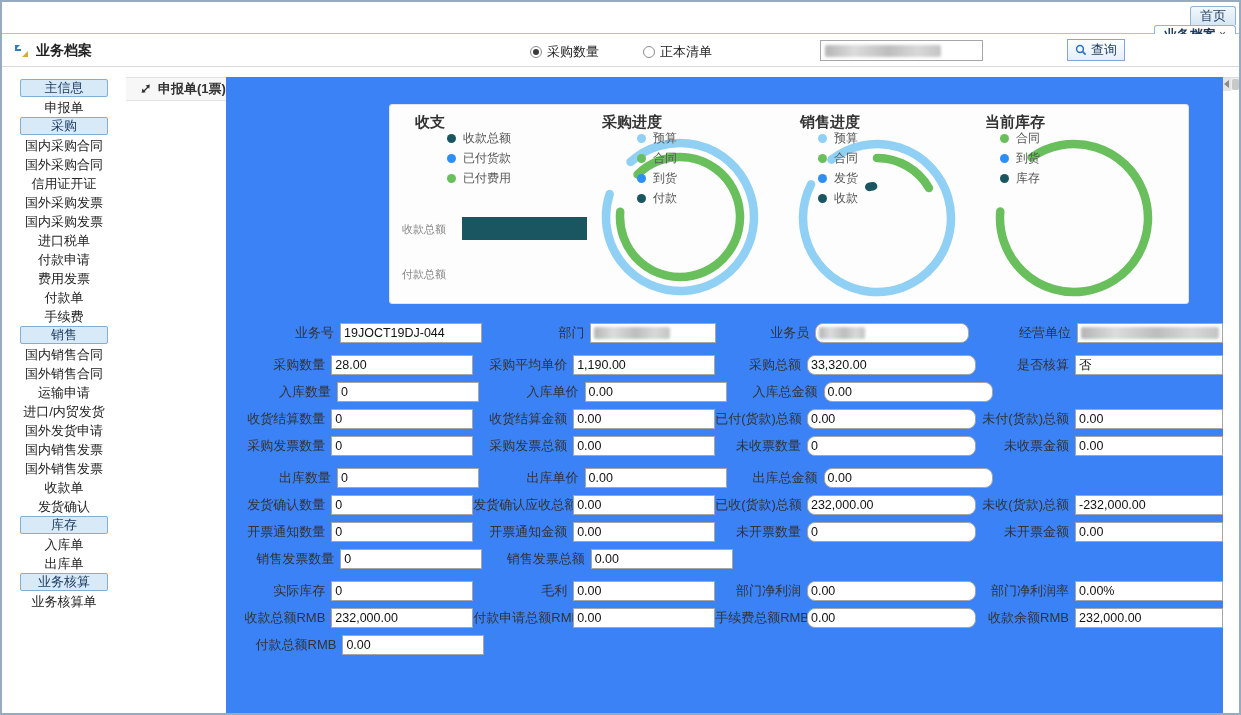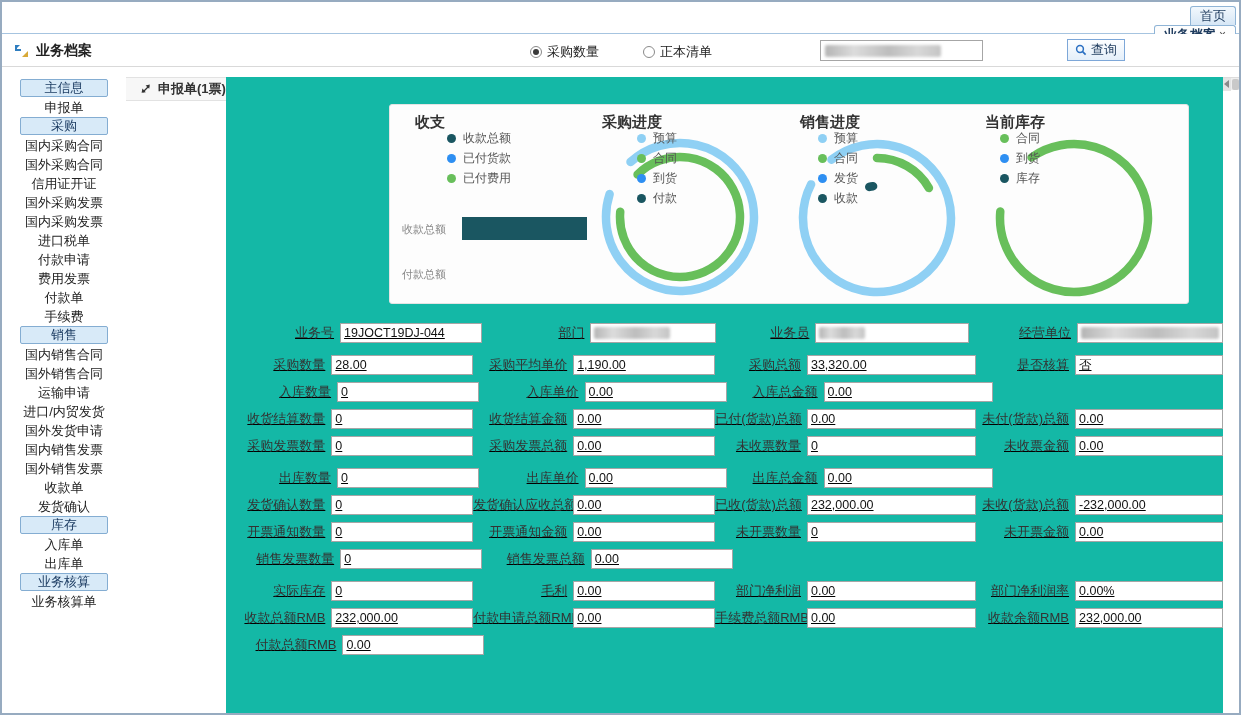--- a/index.html
+++ b/index.html
@@ -29,21 +29,21 @@
   
   .body { flex:1; display:flex; overflow:hidden; }
   .sidebar { width:124px; padding-top:12px; background:#fff; overflow:hidden; }
   .side-group { width:88px; height:18px; line-height:16px; margin:0 auto 1px auto; text-align:center; font-size:13px; color:#17375e;
                 background:#d8eaf8; border:1px solid #84add2; border-radius:2px; cursor:pointer; }
   .side-item { height:19px; line-height:19px; text-align:center; font-size:13px; color:#222; cursor:pointer; white-space:nowrap; }
 
   .main { flex:1; display:flex; padding-top:10px; overflow:hidden; }
   .phead { height:24px; background:#f7f7f7; border-top:1px solid #e2e2e2; border-bottom:1px solid #e2e2e2;
            display:flex; align-items:center; gap:6px; padding-left:14px; font-size:13px; font-weight:bold; color:#333; }
-  .content { flex:1; background:#14b8a6; overflow:hidden; position:relative;text-decoration:underline; }
+  .content { flex:1; background:#3b82f6; overflow:hidden; position:relative; }
 
   
   .chartpanel { position:relative; width:800px; height:200px; margin:27px 0 0 163px; border:1px solid #e4e4e4; border-radius:3px; background:#fdfdfd; }
   .chart-title { position:absolute; top:8px; font-size:15px; font-weight:bold; color:#333; white-space:nowrap; }
   .legend { position:absolute; top:23px; }
   .legend-row { display:flex; align-items:center; gap:7px; height:20px; }
   .legend-dot { width:9px; height:9px; border-radius:50%; }
   .legend-label { font-size:12px; color:#555; white-space:nowrap; }
   .bar-label { position:absolute; font-size:11px; color:#888; white-space:nowrap; }
   .chart-svg { position:absolute; left:0; top:0; }
@@ -52,21 +52,21 @@
   .form { margin-top:19px; padding-left:4px; }
   .fsection { margin-top:12px; }
   .fsection:first-child { margin-top:0; }
   .frow { display:flex; height:20px; margin-bottom:7px; }
   .flabel { font-size:13px; color:#333; text-align:right; padding-right:6px; line-height:20px; white-space:nowrap; overflow:hidden; }
   .finput { height:20px; border:1px solid #a6a6a6; background:#fff; font-size:12.5px; color:#111; padding:0 3px;
             font-family:"Liberation Sans","DejaVu Sans",sans-serif; display:flex; align-items:center; }
   input.finput { outline:none; }
   .c0l{width:125px;} .c0i{width:142px;}
   .c1l{width:123px;} .c1i{width:142px;}
-  .c2l{width:113px;} .c2i{width:175px;}
+  .c2l{width:113px;} .c2i{width:175px;border-radius:8px;}
   .c3l{width:122px;} .c3i{width:148px;}
   .redact { height:12px; border-radius:2px; background:linear-gradient(90deg,#b4b4b4,#dcdcdc 25%,#bdbdbd 55%,#d8d8d8 80%,#c4c4c4); filter:blur(1.6px); }
   .r-sm{width:46px;} .r-md{width:76px;} .r-lg{width:138px;} .r-kw{width:116px;}
 
   
   .hscroll { height:13px; background:#efefef; border-top:1px solid #dcdcdc; display:flex; align-items:center; }
   .hs-btn { width:15px; height:13px; background:#e4e4e4; display:flex; align-items:center; justify-content:center; cursor:pointer; }
   .hs-arrow { width:0; height:0; border-top:4px solid transparent; border-bottom:4px solid transparent; border-right:5px solid #8a8a8a; }
   .hs-thumb { height:11px; background:#c9c9c9; border-radius:2px; width:92%; margin-left:1px; cursor:grab; }
 </style>

